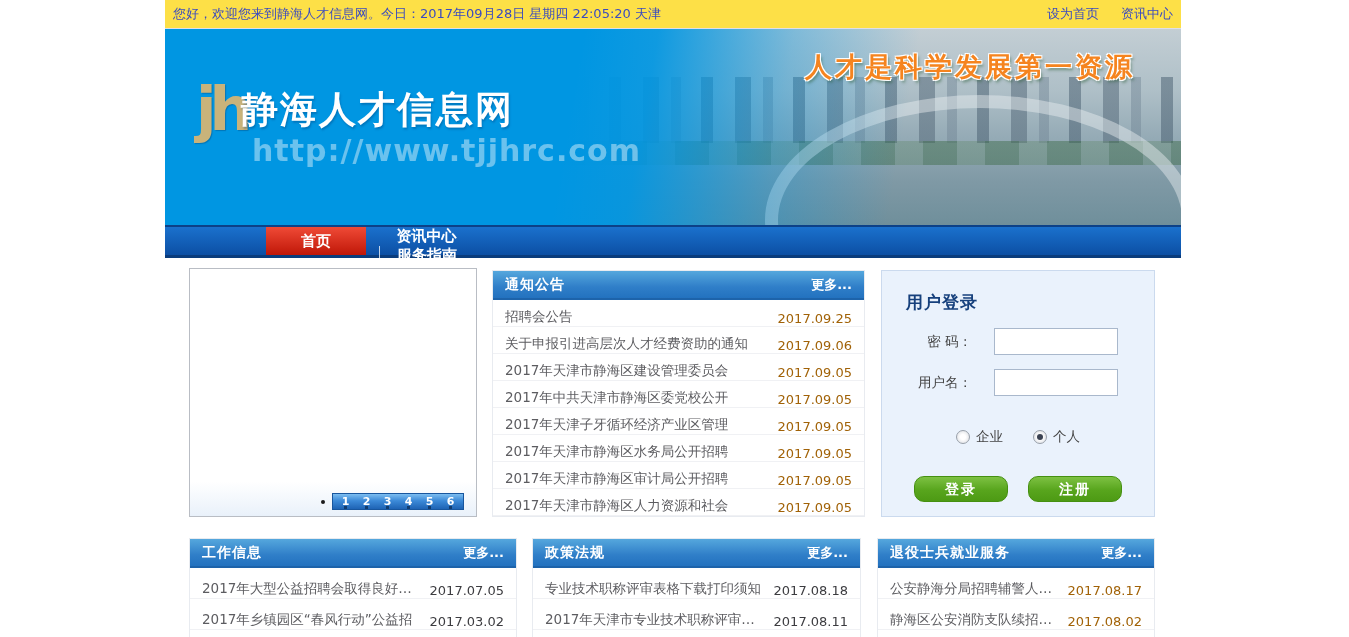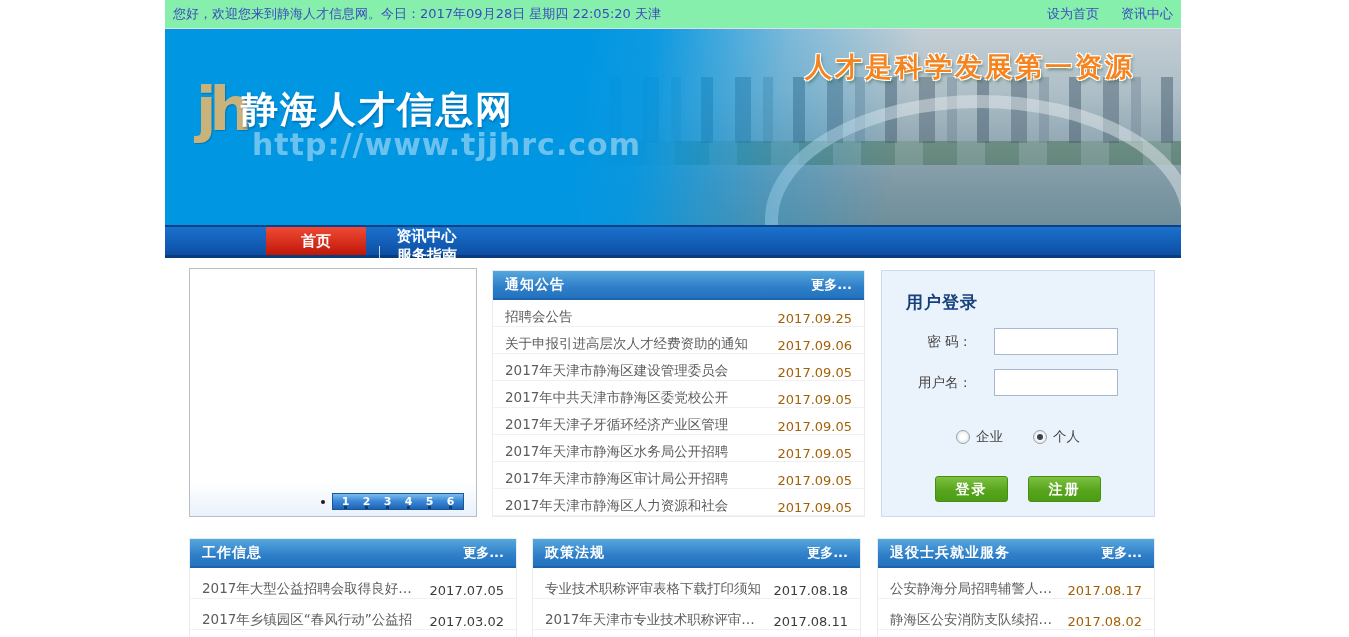--- a/index.html
+++ b/index.html
@@ -5,21 +5,21 @@
   * { margin:0; padding:0; box-sizing:border-box; }
   html,body { background:#ffffff; }
   #viewport {
     position:relative; width:1349px; height:637px; overflow:hidden;
     background:#ffffff; font-family:"DejaVu Sans","Liberation Sans",sans-serif;
   }
 
   
   .topbar {
     position:absolute; left:165px; top:0; width:1016px; height:29px;
-    background:#86efac; border-bottom:1px solid #dfdfe8;
+    background:#fde047; border-bottom:1px solid #dfdfe8;
     display:flex; align-items:center; justify-content:space-between;
     font-size:13px; color:#3b4bbf; padding:0 8px;
   }
   .topbar-links { display:flex; gap:22px; }
   .topbar-links a { color:#3b4bbf; text-decoration:none; cursor:pointer; }
 
   
   .banner {
     position:absolute; left:165px; top:29px; width:1016px; height:196px;
     background:#0096e2; overflow:hidden;
@@ -52,21 +52,21 @@
   .banner-logo {
     position:absolute; left:31px; top:50px; font-size:60px; font-weight:bold;
     color:#c9b37a; letter-spacing:-7px; line-height:1;
     text-shadow:1px 1px 1px rgba(0,60,110,.35);
   }
   .banner-title {
     position:absolute; left:76px; top:56px; font-size:37px; font-weight:bold;
     color:#ffffff; letter-spacing:2px; text-shadow:1px 2px 2px rgba(0,60,120,.35);
   }
   .banner-url {
-    position:absolute; left:87px; top:98px; font-size:30px; font-weight:bold;
+    position:absolute; left:87px; top:104px; font-size:30px; font-weight:bold;
     color:rgba(255,255,255,.42); letter-spacing:1px;
   }
   .banner-slogan {
     position:absolute; right:46px; top:20px; font-size:27px; font-weight:bold;
     color:#f5841f; letter-spacing:3px;
     text-shadow:-1px -1px 0 #fff, 1px -1px 0 #fff, -1px 1px 0 #fff,
                  1px 1px 0 #fff, 2px 3px 3px rgba(40,90,50,.5);
   }
 
   
@@ -159,23 +159,23 @@
     background:radial-gradient(#ffffff 30%,#d6d9de 100%);
     border:1px solid #98a0aa; position:relative; display:inline-block;
   }
   .radio.checked::after {
     content:""; position:absolute; left:3px; top:3px; width:6px; height:6px;
     border-radius:50%; background:#3a4252;
   }
   .radio-label { font-size:13.5px; color:#444; }
   .btn-row { display:flex; justify-content:center; gap:20px; margin-top:30px; }
   .green-btn {
-    width:73px; height:26px; line-height:24px; text-align:center;
+    width:94px; height:26px; line-height:24px; text-align:center;
     background:linear-gradient(#7dc142,#58a51d 55%,#4d9a14);
-    border:1px solid #459010; border-radius:3px;
+    border:1px solid #459010; border-radius:10px;
     color:#fff; font-size:14px; font-weight:bold; cursor:pointer; letter-spacing:2px;
   }
 </style>
 </head>
 <body>
 
 <div id="viewport">
 
   <div class="topbar">
     <span>您好，欢迎您来到静海人才信息网。今日：2017年09月28日 星期四 22:05:20 天津</span>

